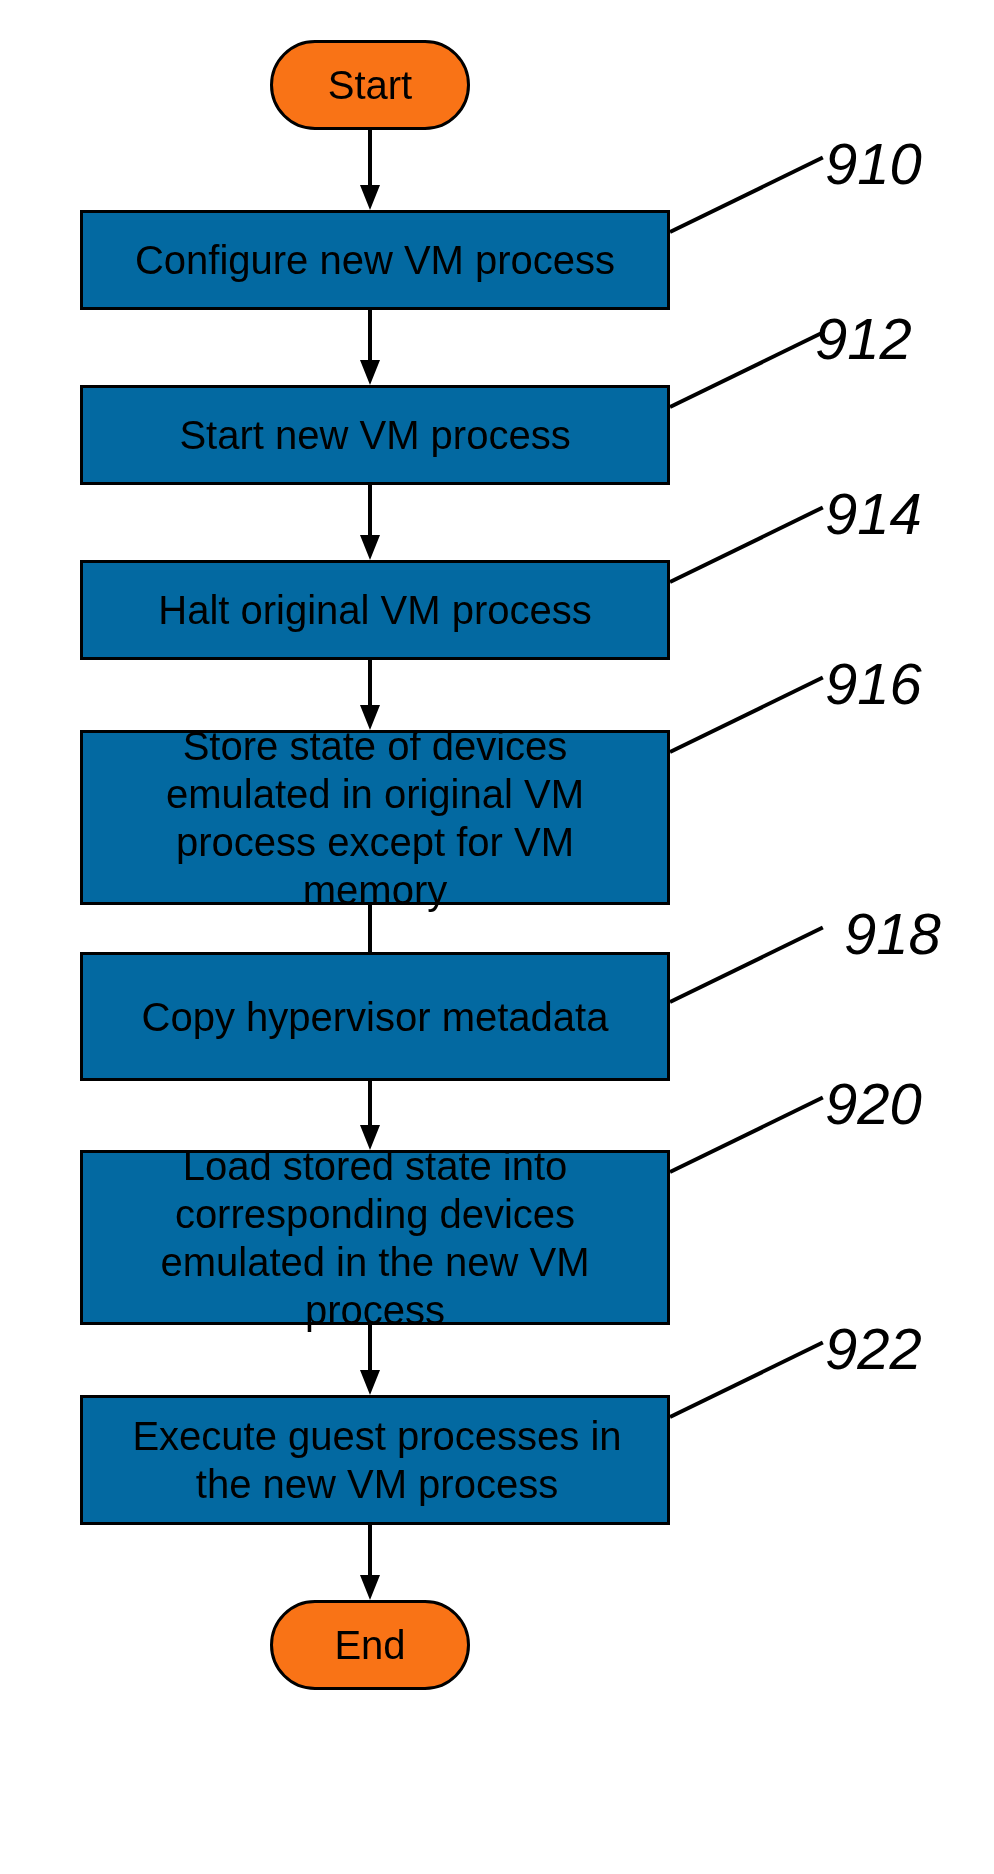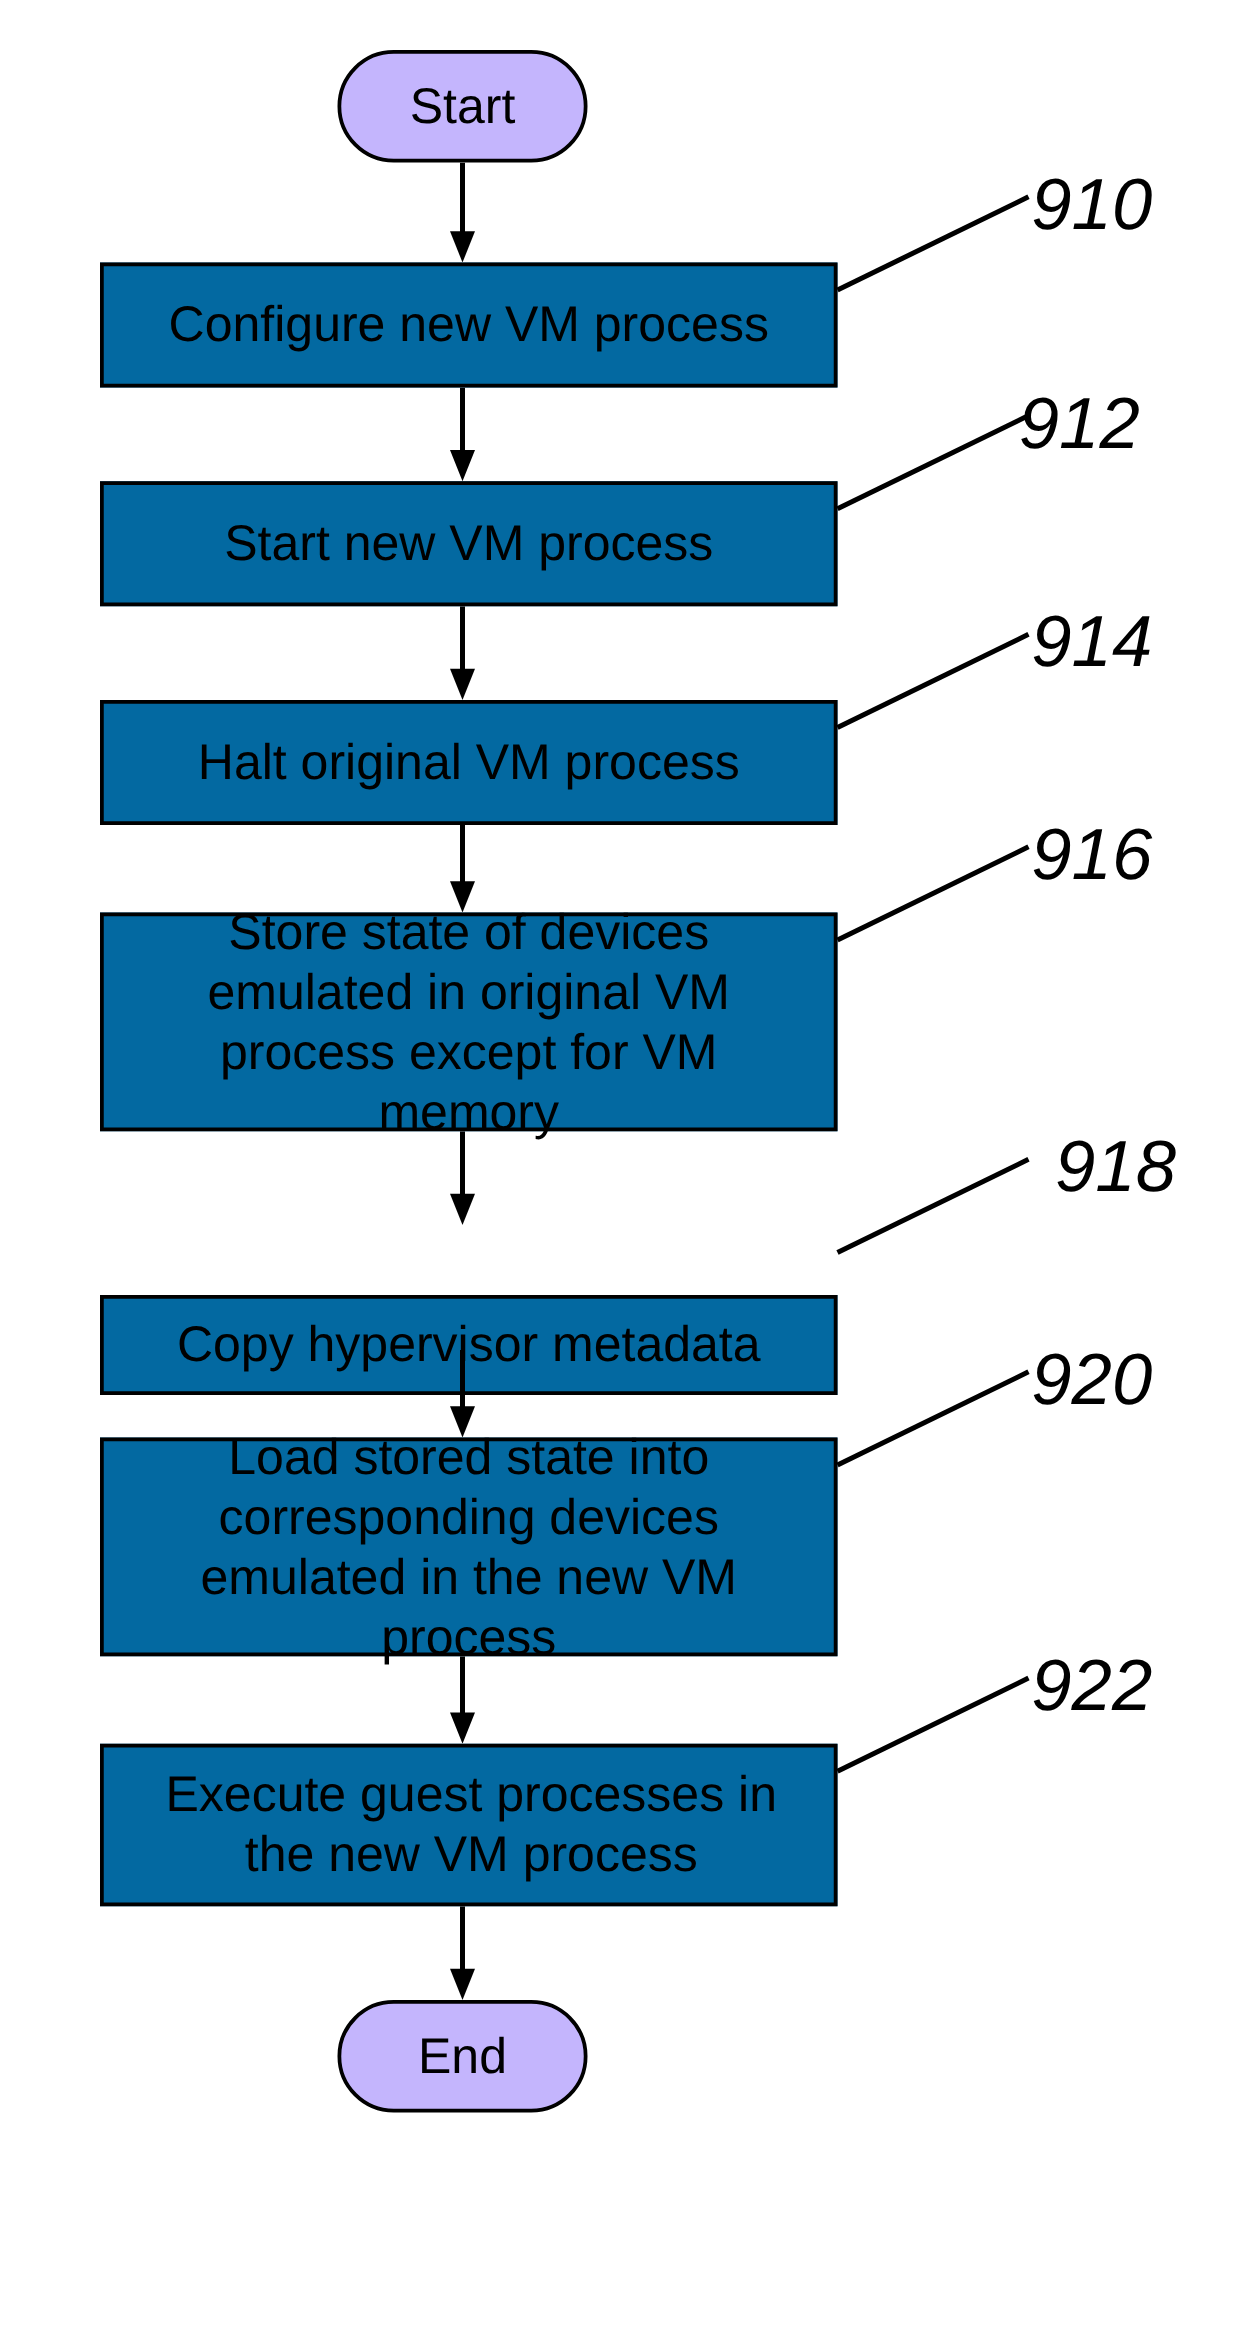--- a/index.html
+++ b/index.html
@@ -14,21 +14,21 @@
   }
   .flowchart {
     position: relative;
     width: 100%;
     height: 100%;
   }
   .terminal {
     position: absolute;
     border: 3px solid #000;
     border-radius: 50px;
-    background: #c4b5fd;
+    background: #f97316;
     display: flex;
     align-items: center;
     justify-content: center;
     font-size: 40px;
   }
   .process {
     position: absolute;
     border: 3px solid #000;
     background: #0369a1;
     display: flex;
@@ -103,21 +103,21 @@
     <span>Store state of devices emulated in original VM process except for VM memory</span>
   </div>
   <div class="leader" style="left:670px; top:750px; width:170px; transform: rotate(-26deg);"></div>
   <div class="label" style="left:825px; top:650px;">916</div>
 
   <svg style="position:absolute; left:360px; top:905px; width:20px; height:75px;" viewBox="0 0 20 75">
     <line x1="10" y1="0" x2="10" y2="55" stroke="#000" stroke-width="4"></line>
     <polygon points="10,75 0,50 20,50" fill="#000"></polygon>
   </svg>
 
-  <div class="process" style="left:80px; top:1036px; width:590px; height:80px;justify-content:center;">
+  <div class="process" style="left:80px; top:952px; width:590px; height:129px;justify-content:center;">
     <span>Copy hypervisor metadata</span>
   </div>
   <div class="leader" style="left:670px; top:1000px; width:170px; transform: rotate(-26deg);"></div>
   <div class="label" style="left:844px; top:900px;">918</div>
 
   <svg style="position:absolute; left:360px; top:1080px; width:20px; height:70px;" viewBox="0 0 20 70">
     <line x1="10" y1="0" x2="10" y2="50" stroke="#000" stroke-width="4"></line>
     <polygon points="10,70 0,45 20,45" fill="#000"></polygon>
   </svg>
 

